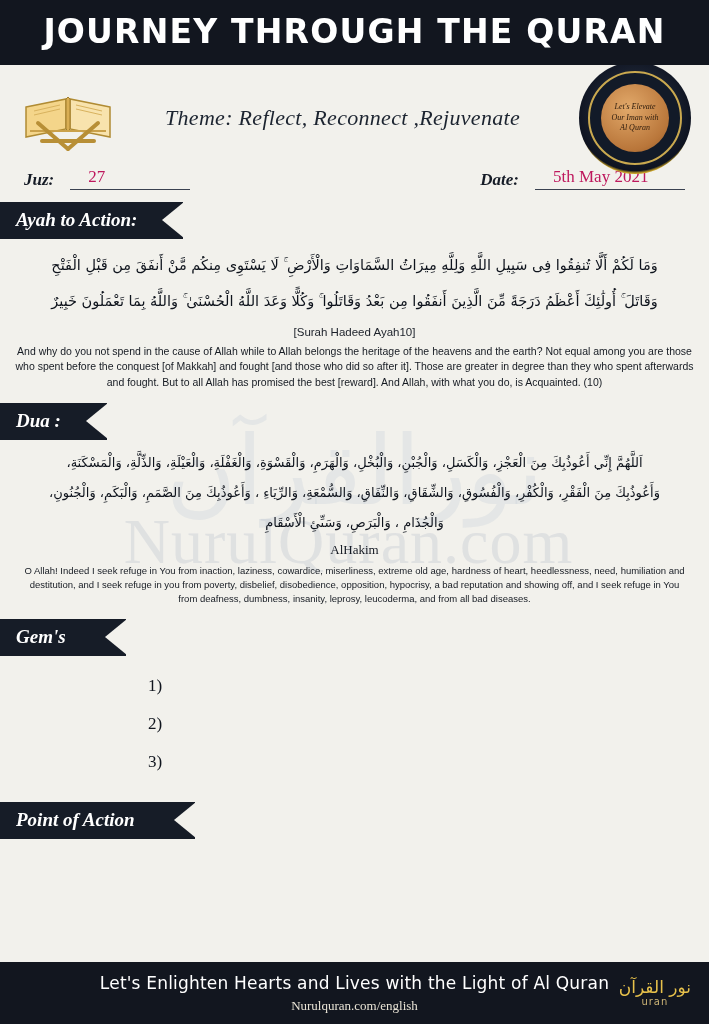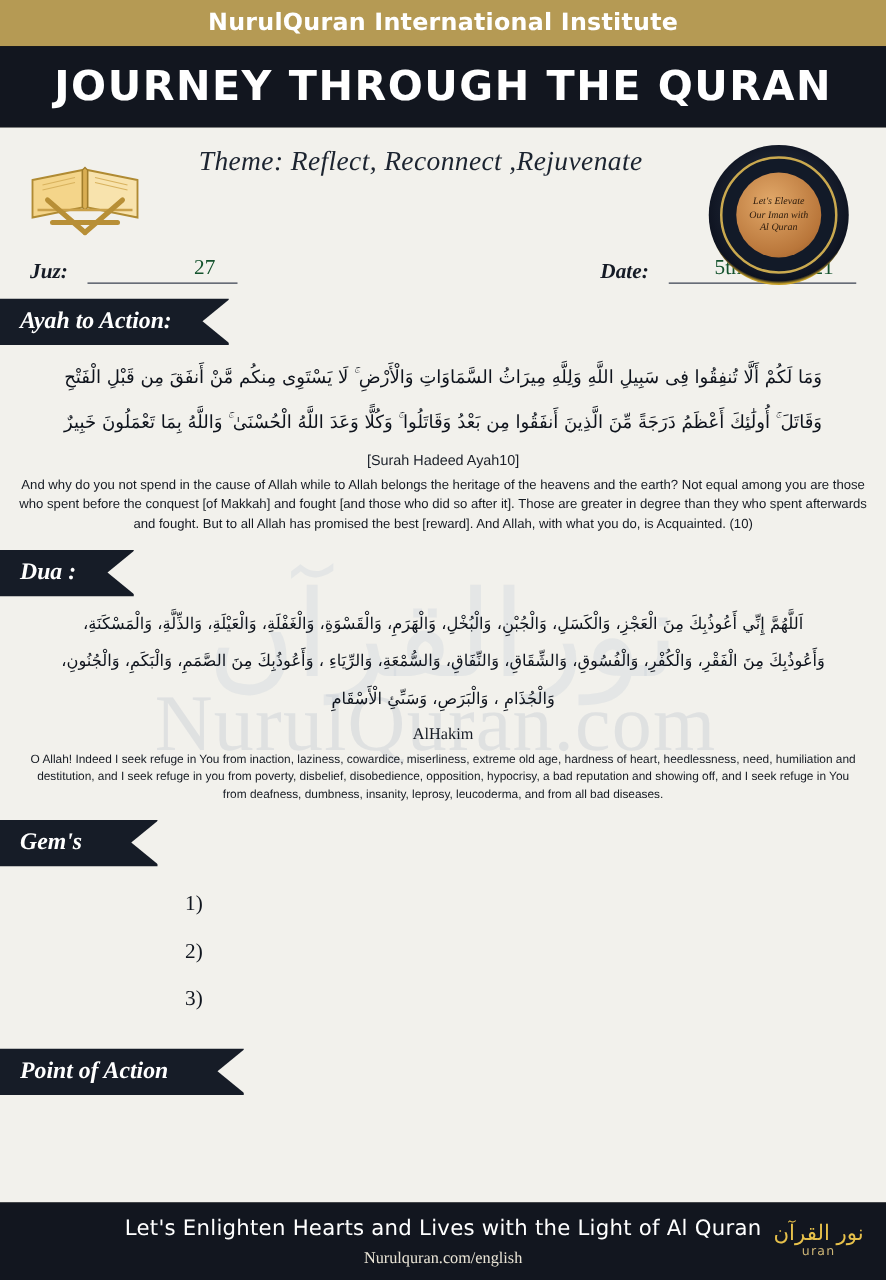--- a/index.html
+++ b/index.html
@@ -73,22 +73,22 @@
     font-family: "DejaVu Sans", sans-serif;
     pointer-events: none;
     user-select: none;
     z-index: 0;
   }
   .content { position: relative; z-index: 1; }
 
   
   .theme-row {
     display: flex;
-    align-items: flex-start;
-    padding: 14px 26px 4px 20px;
+    align-items: center;
+    padding: 14px 14px 4px 20px;
     height: 96px;
   }
   .quran-stand { width: 96px; height: 78px; position: relative; flex: 0 0 96px; }
   .theme-text {
     flex: 1;
     text-align: center;
     font-family: "Liberation Serif", serif;
     font-style: italic;
     font-size: 22px;
     color: #1c2430;
@@ -139,24 +139,24 @@
   .meta-label {
     font-family: "Liberation Serif", serif;
     font-style: italic;
     font-weight: bold;
     font-size: 17px;
     color: #151b26;
   }
   .meta-value {
     flex: 0 0 auto;
     min-width: 120px;
-    text-align: right;
+    text-align: left;
     font-family: "Liberation Serif", serif;
     font-size: 17px;
-    color: #14532d;
+    color: #be185d;
     border-bottom: 1.5px solid #3a4150;
     padding: 0 18px 2px 18px;
     margin-left: 6px;
   }
   .meta-spacer { flex: 1; }
   .date-value { min-width: 150px; }
 
   
   .banner {
     position: relative;
@@ -275,21 +275,20 @@
     line-height: 1.05;
   }
   .footer-logo .ar { font-size: 17px; }
   .footer-logo .en { font-size: 10px; color: #cbb375; letter-spacing: 1px; }
 </style>
 </head>
 <body>
 
 <div class="page">
 
-  <div class="top-bar">NurulQuran International Institute</div>
   <div class="title-bar">JOURNEY THROUGH THE QURAN</div>
 
   <div class="sheet">
 
     <div class="watermark2">نورالقرآن</div>
     <div class="watermark">NurulQuran.com</div>
 
     <div class="content">
 
       

